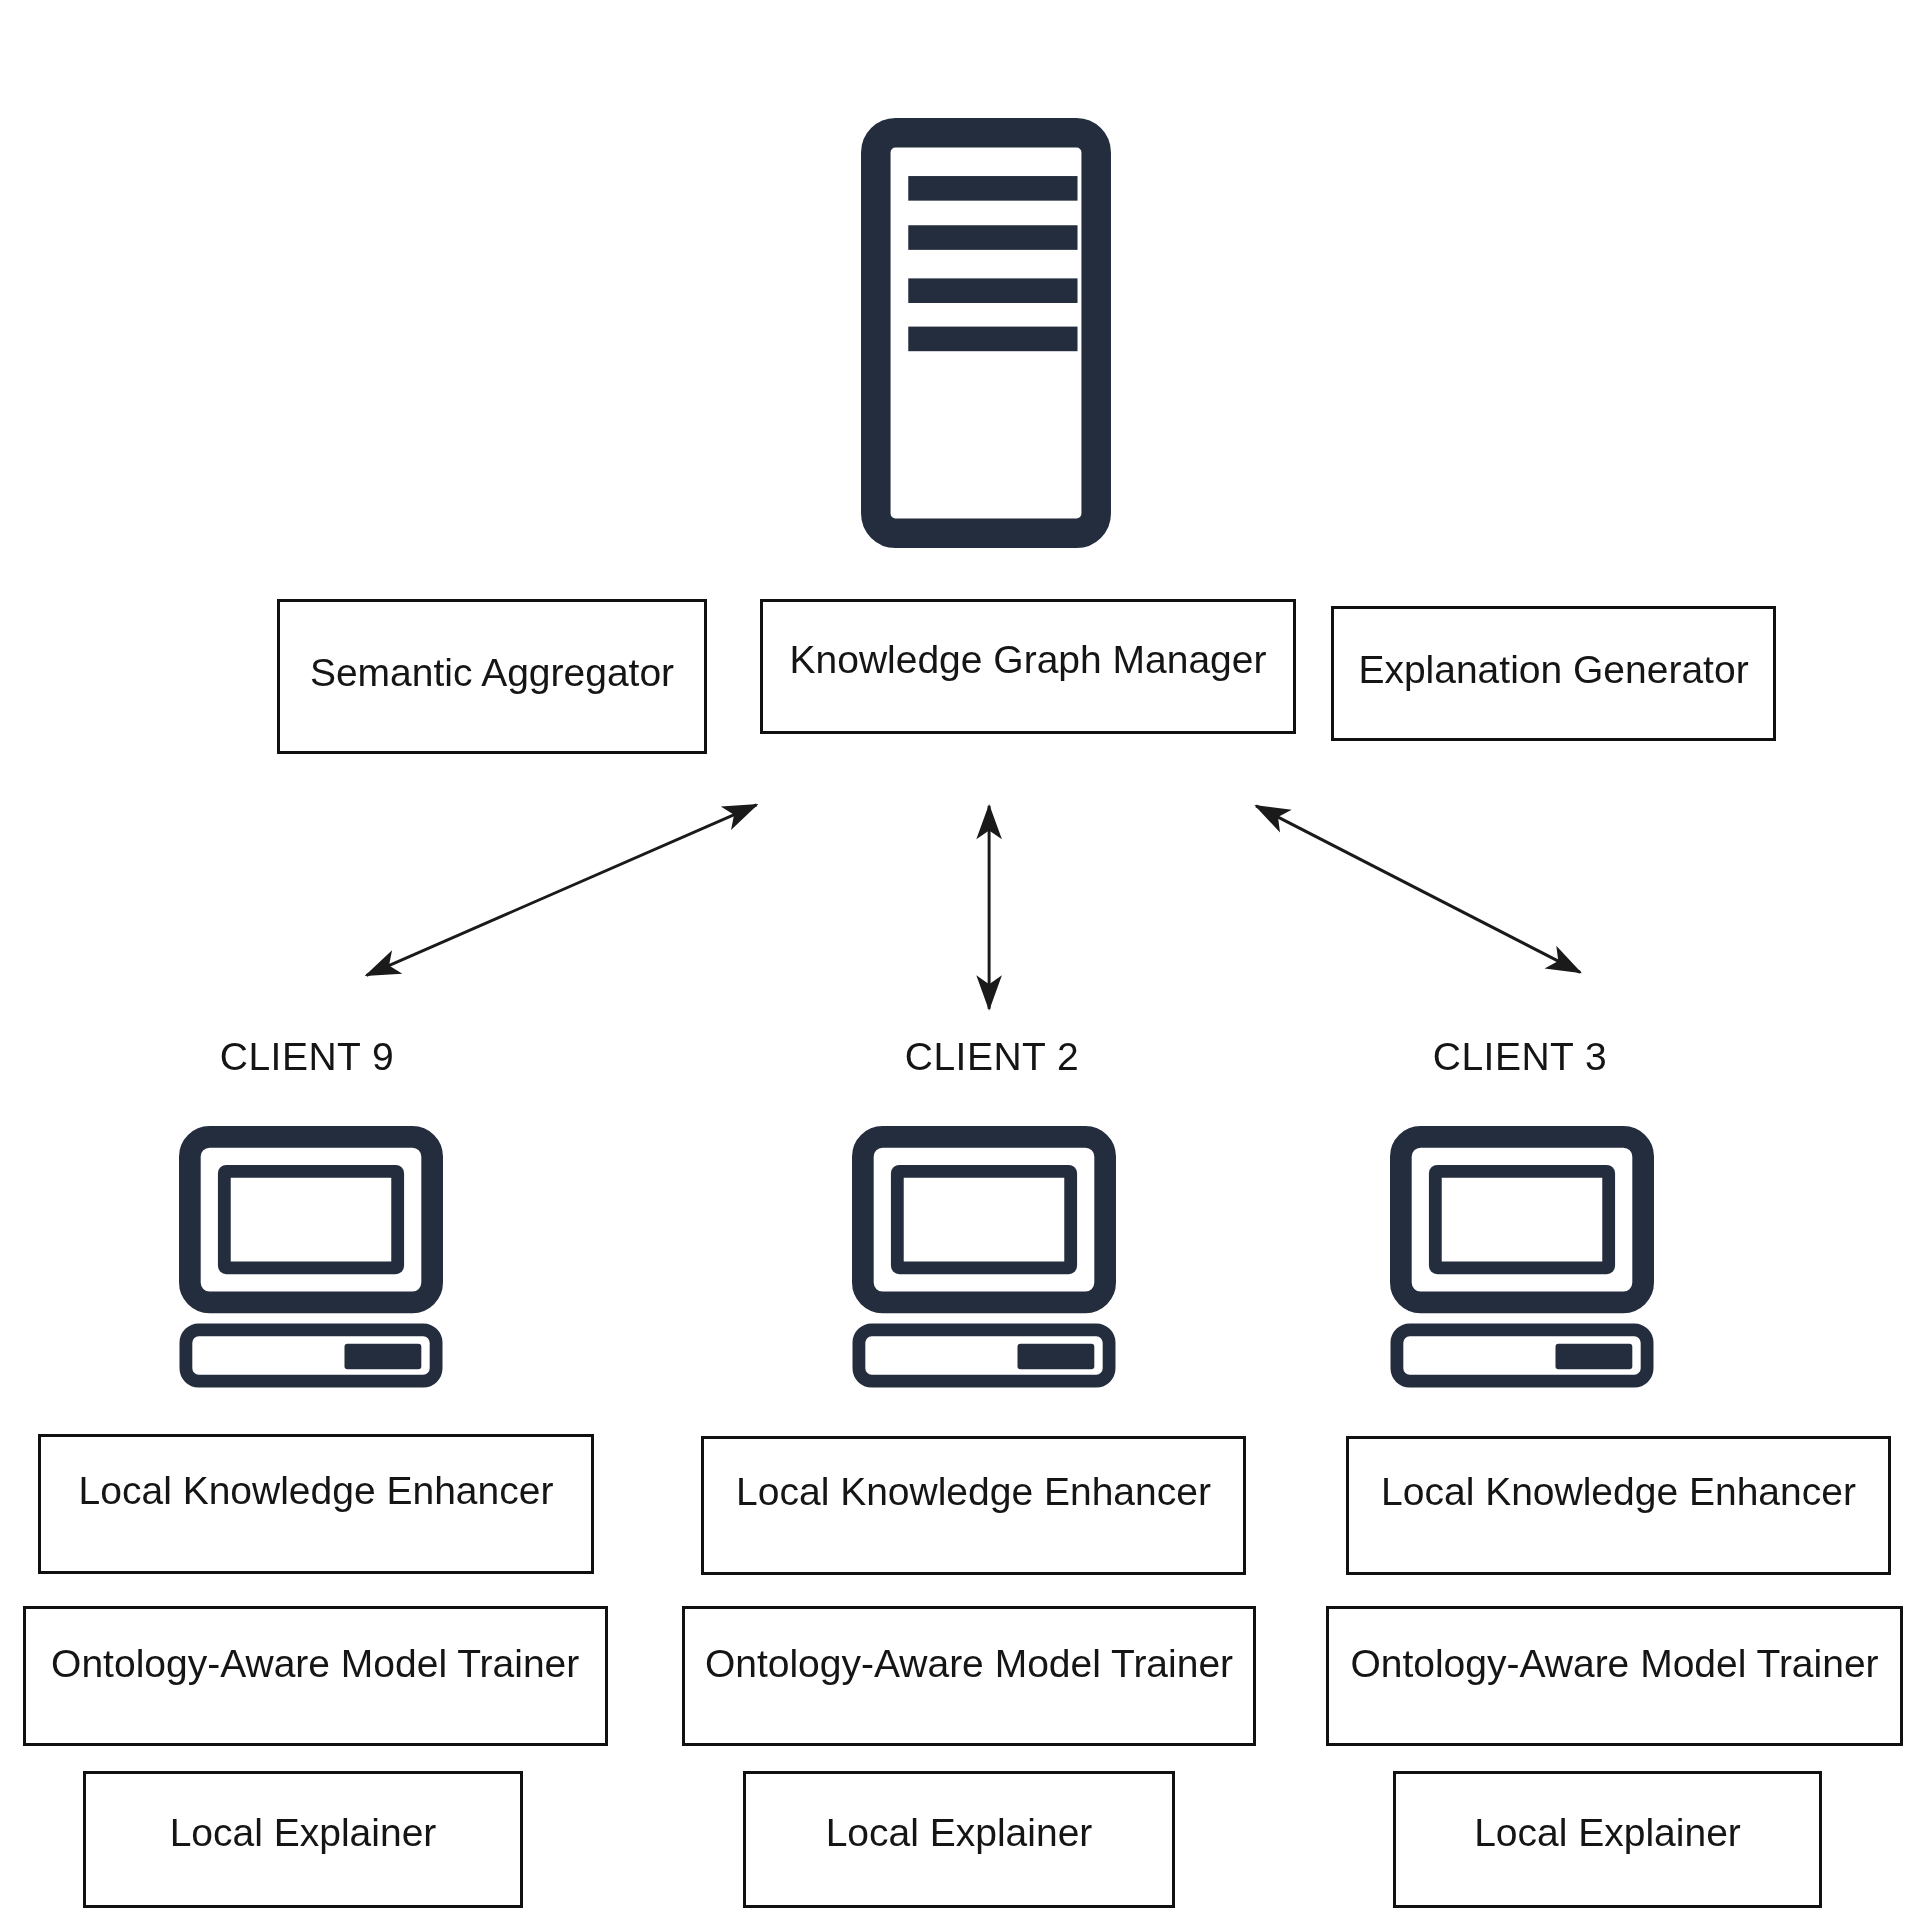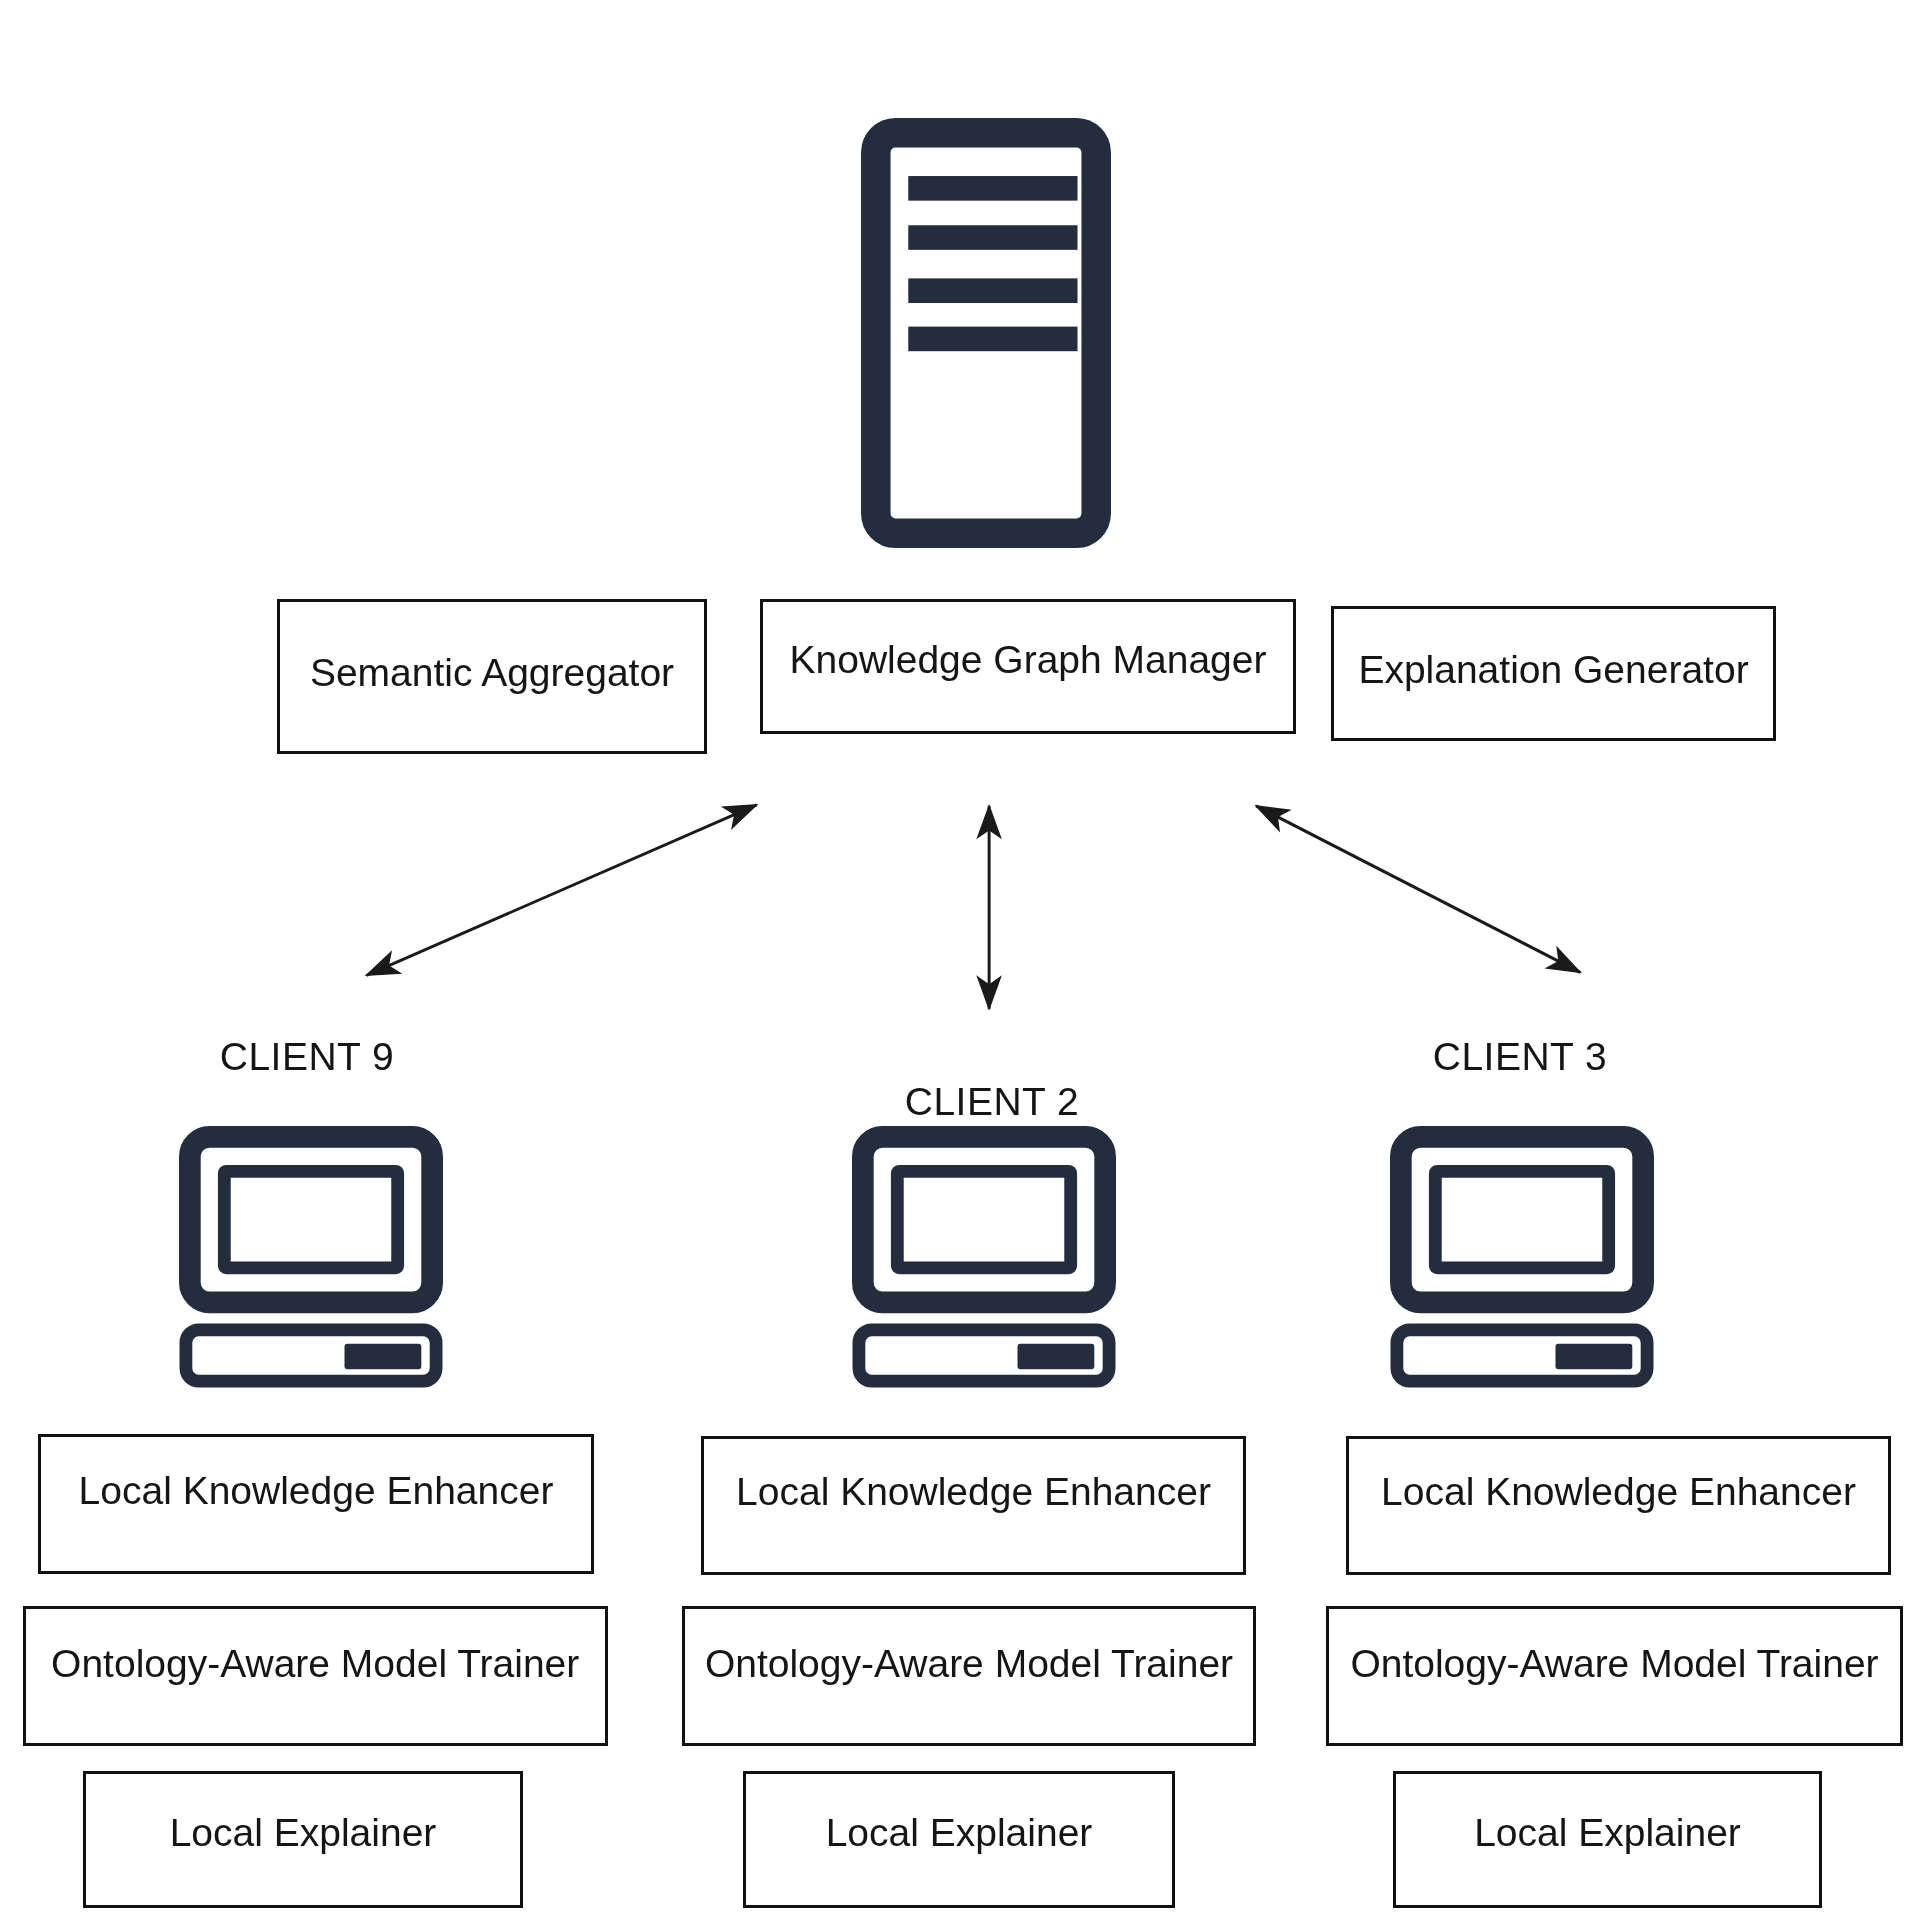--- a/index.html
+++ b/index.html
@@ -23,21 +23,21 @@
 
   
   #server-label{left:789px;top:16.7px;}
   #server-icon{left:861px;top:118px;}
   #sbox0{left:277px;top:599px;width:430px;height:155px;padding-bottom:7.9px;}
   #sbox1{left:760px;top:599px;width:536px;height:135px;padding-bottom:14px;}
   #sbox2{left:1331px;top:599px;width:445px;height:135px;padding-bottom:7.9px;margin-top:7px;}
 
   
   #c0-label{left:110px;top:1035px;}
-  #c1-label{left:795px;top:1035px;margin-top:45px;}
+  #c1-label{left:795px;top:1035px;}
   #c2-label{left:1323px;top:1035px;}
 
   
   #c0-icon{left:179px;top:1126px;}
   #c1-icon{left:852px;top:1126px;}
   #c2-icon{left:1390px;top:1126px;}
 
   
   #c0b0{left:38px;top:1434px;width:556px;height:140px;padding-bottom:27.6px;}
   #c0b1{left:22.7px;top:1606px;width:585px;height:140px;padding-bottom:25.6px;}

